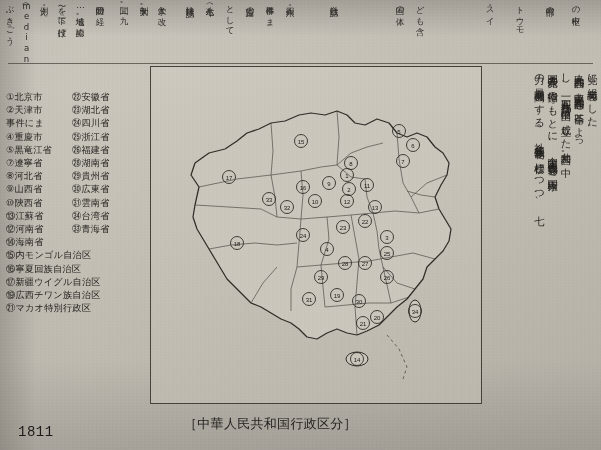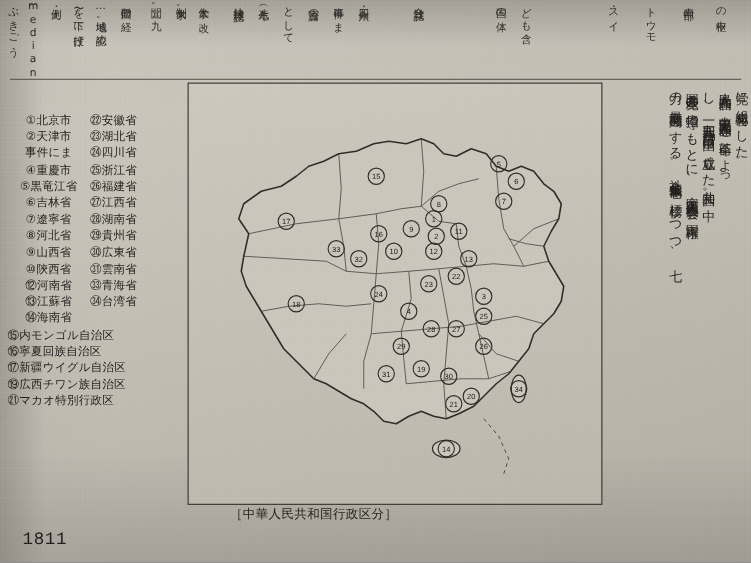--- a/index.html
+++ b/index.html
@@ -74,37 +74,37 @@
     width: 140px;
     color: #23211e;
     font-size: 9.2px;
     line-height: 13.2px;
     letter-spacing: .2px;
   }
   .legend-row {
     display: flex;
     white-space: nowrap;
   }
-  .legend-col-a { width: 66px; text-align: center; }
+  .legend-col-a { width: 66px; }
   .legend-col-b { width: 72px; }
 
   
   .mapbox {
     position: absolute;
     left: 150px; top: 66px;
     width: 330px; height: 336px;
     border: 1px solid #44403a;
     background: linear-gradient(170deg, #cdc8be 0%, #c4bfb5 55%, #bcb7ad 100%);
     overflow: hidden;
   }
   .map-svg { position: absolute; left: 0; top: 0; }
   .map-caption {
     position: absolute;
-    left: 184px; top: 404px;
-    font-size: 10px;
+    left: 184px; top: 415px;
+    font-size: 13px;
     color: #201e1c;
     letter-spacing: .3px;
   }
 
   
   .rightcol {
     position: absolute;
     left: 486px; top: 66px;
     width: 112px; height: 336px;
     display: flex;
@@ -183,46 +183,42 @@
       </div>
     <div class="legend-row">
         <span class="legend-col-a">④重慶市</span>
         <span class="legend-col-b">㉕浙江省</span>
       </div>
     <div class="legend-row">
         <span class="legend-col-a">⑤黒竜江省</span>
         <span class="legend-col-b">㉖福建省</span>
       </div>
     <div class="legend-row">
-        <span class="legend-col-a">⑥吉林省</span>
-        <span class="legend-col-b">㉗江西省</span>
-      </div>
-    <div class="legend-row">
         <span class="legend-col-a">⑦遼寧省</span>
         <span class="legend-col-b">㉘湖南省</span>
       </div>
     <div class="legend-row">
         <span class="legend-col-a">⑧河北省</span>
         <span class="legend-col-b">㉙貴州省</span>
       </div>
     <div class="legend-row">
         <span class="legend-col-a">⑨山西省</span>
         <span class="legend-col-b">㉚広東省</span>
       </div>
     <div class="legend-row">
         <span class="legend-col-a">⑩陝西省</span>
         <span class="legend-col-b">㉛雲南省</span>
       </div>
     <div class="legend-row">
+        <span class="legend-col-a">⑬江蘇省</span>
+        <span class="legend-col-b">㉞台湾省</span>
+      </div>
+    <div class="legend-row">
         <span class="legend-col-a">⑫河南省</span>
         <span class="legend-col-b">㉝青海省</span>
-      </div>
-    <div class="legend-row">
-        <span class="legend-col-a">⑬江蘇省</span>
-        <span class="legend-col-b">㉞台湾省</span>
       </div>
     <div class="legend-row">
         <span class="legend-col-a">⑭海南省</span>
         <span class="legend-col-b"></span>
       </div>
     <div class="legend-row">
         <span>⑮内モンゴル自治区</span>
       </div>
     <div class="legend-row">
         <span>⑯寧夏回族自治区</span>

